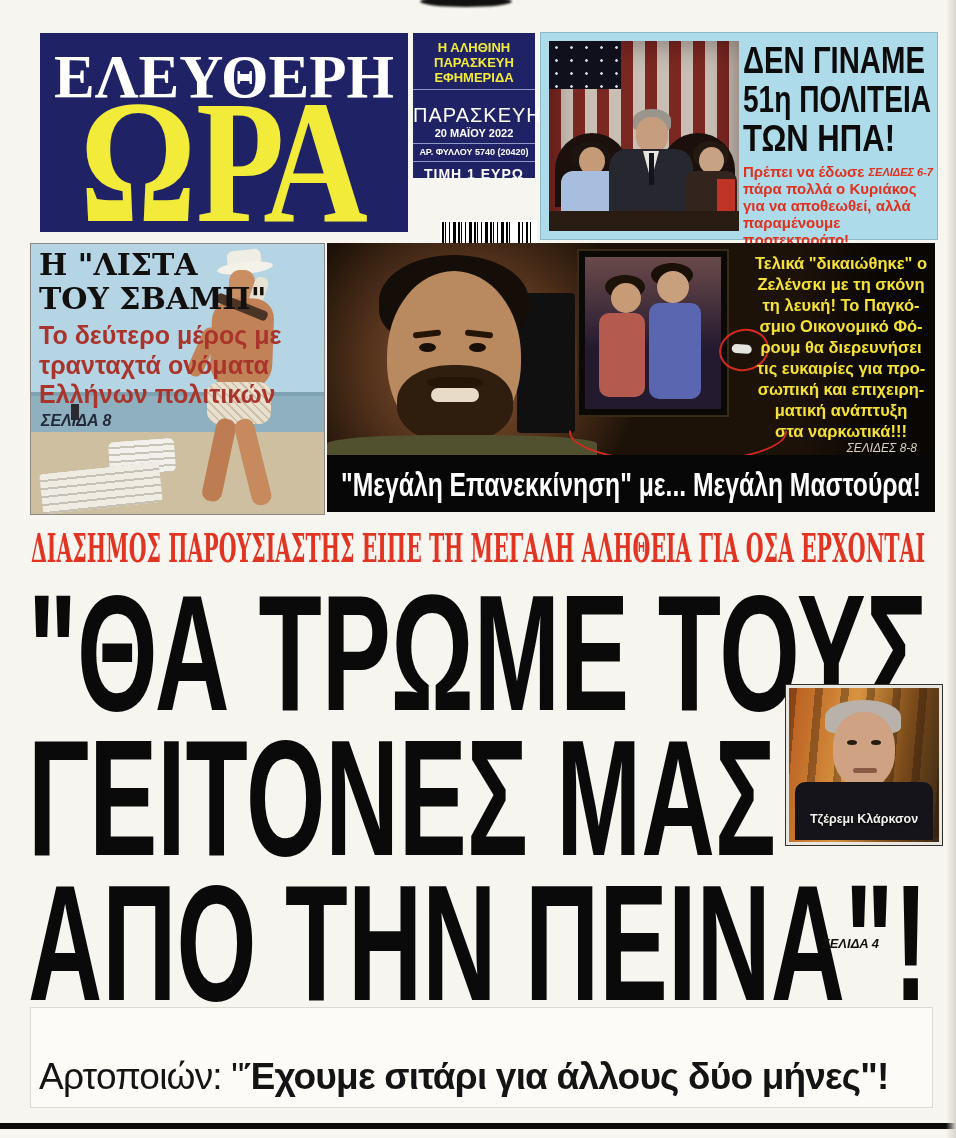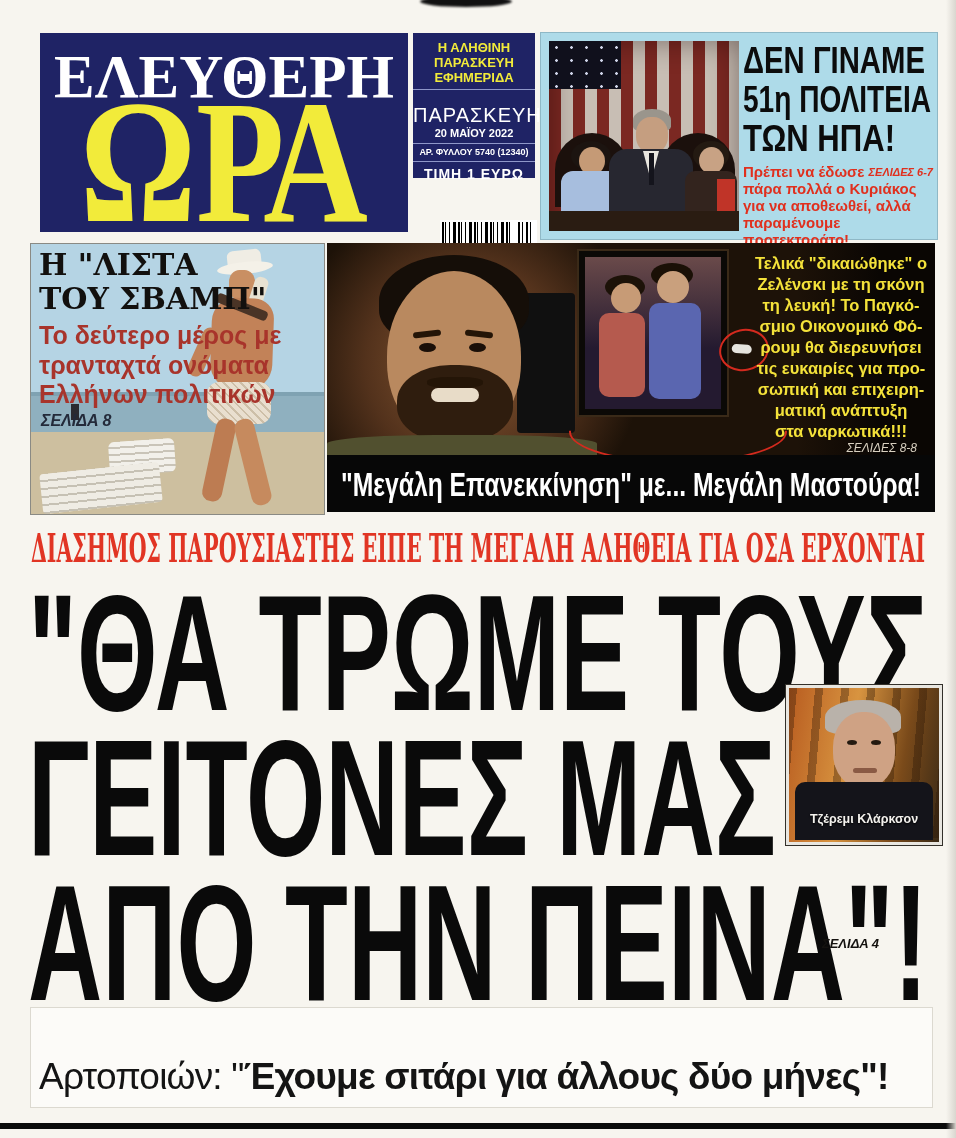--- a/index.html
+++ b/index.html
@@ -81,21 +81,21 @@
   </div>
 
   <div class="abs infobox">
     <div class="tag">
       <div>Η ΑΛΗΘΙΝΗ</div>
       <div>ΠΑΡΑΣΚΕΥΗ</div>
       <div>ΕΦΗΜΕΡΙΔΑ</div>
     </div>
     <div class="day">ΠΑΡΑΣΚΕΥΗ</div>
     <div class="date">20 ΜΑΪΟΥ 2022</div>
-    <div class="issue">ΑΡ. ΦΥΛΛΟΥ 5740 (12340)</div>
+    <div class="issue">ΑΡ. ΦΥΛΛΟΥ 5740 (20420)</div>
     <div class="price">ΤΙΜΗ 1 ΕΥΡΩ</div>
   </div>
 
   <div class="abs barcode">
     <div class="bars"></div>
     <div class="bars2"></div>
     <div class="bcd">9771109057158</div>
     <div class="bcd2">20</div>
   </div>
 

